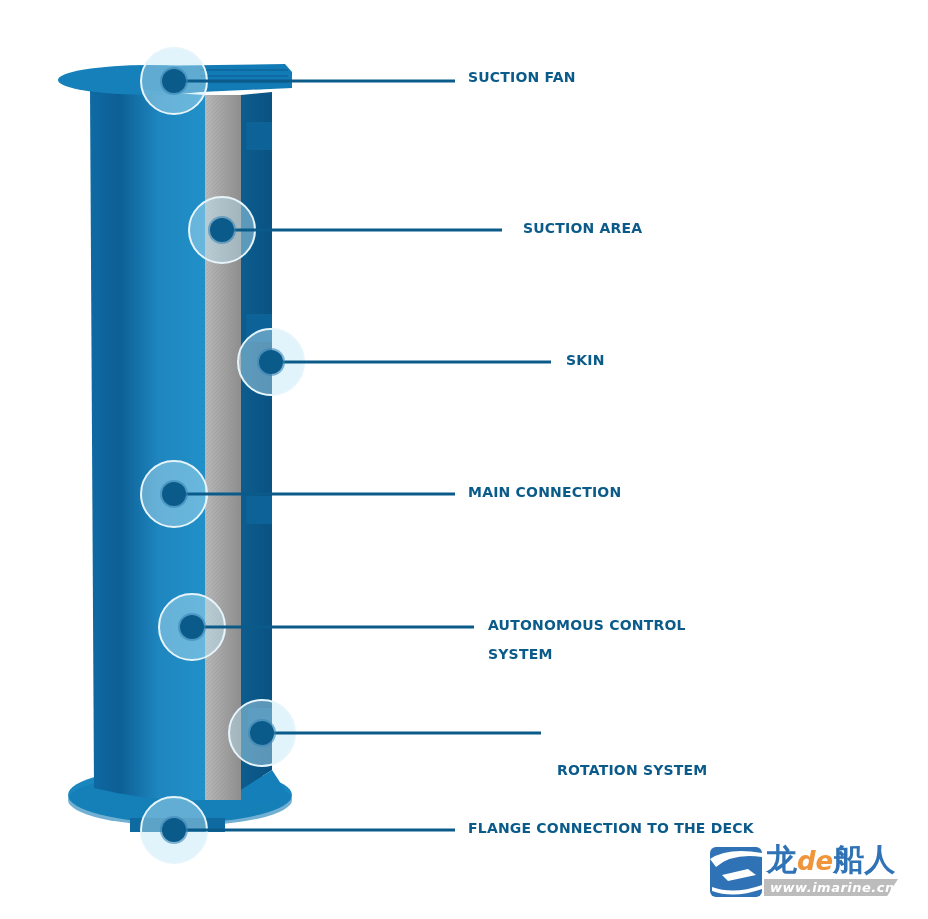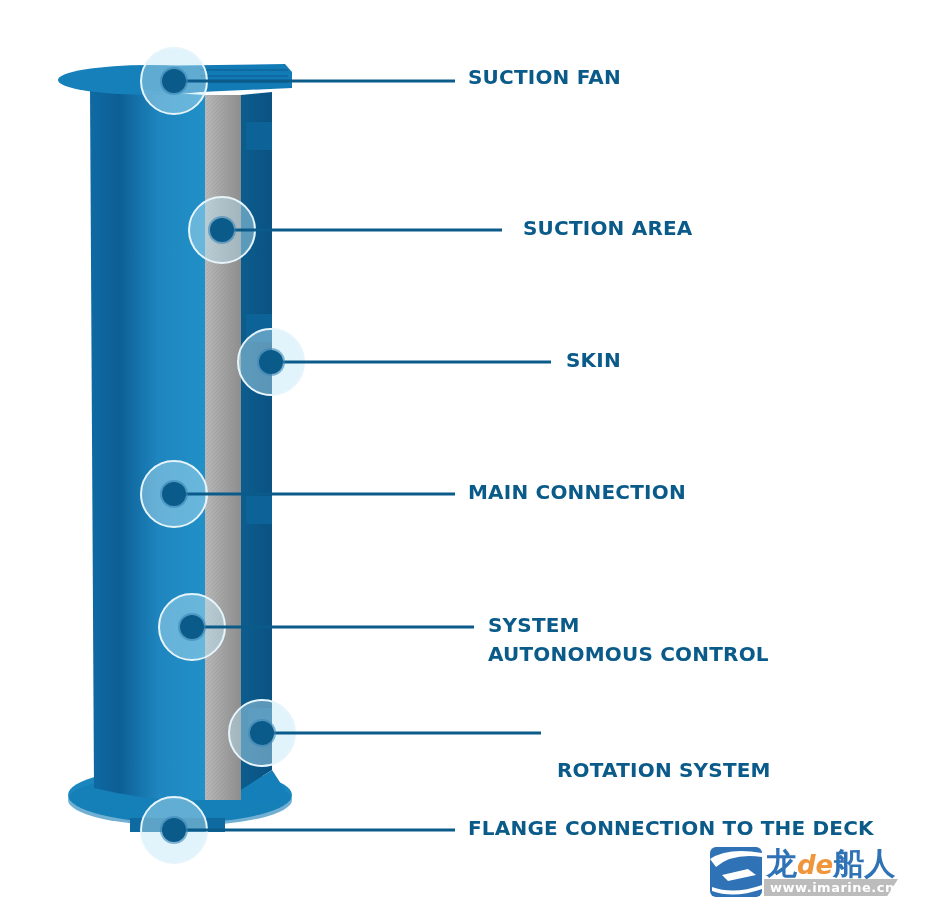--- a/index.html
+++ b/index.html
@@ -3,30 +3,30 @@
   <meta charset="utf-8">
   <style>
     html, body { margin: 0; padding: 0; background: #ffffff; }
     body { width: 928px; height: 919px; position: relative; overflow: hidden; font-family: "Liberation Sans", sans-serif; }
     #diagram { position: absolute; left: 0; top: 0; }
     .label {
       position: absolute;
       color: #0b5b8a;
       font-family: "DejaVu Sans", sans-serif;
       font-weight: bold;
-      font-size: 20px;
+      font-size: 14px;
       line-height: 29px;
       letter-spacing: 0.2px;
       white-space: nowrap;
     }
     .watermark { position: absolute; left: 708px; top: 843px; width: 200px; height: 56px; }
-    .wm-text-cn { position: absolute; left: 58px; top: 0px; font-size: 31px; font-weight: bold; color: #2f72b5; font-family: "DejaVu Sans", sans-serif; line-height: 40px; }
+    .wm-text-cn { position: absolute; left: 58px; top: 0px; font-size: 31px; font-weight: bold; color: #2f72b5; font-family: "DejaVu Sans", sans-serif; line-height: 32px; }
     .wm-de { color: #f0953a; font-style: italic; font-size: 26px; }
     .wm-url-bar { position: absolute; left: 56px; top: 36px; width: 134px; height: 17px; background: #bcbcbc; clip-path: polygon(0 0, 100% 0, 92% 100%, 0 100%); }
-    .wm-url { position: absolute; left: 62px; top: 36px; font-size: 13px; line-height: 17px; color: #ffffff; font-weight: bold; font-family: "DejaVu Sans", sans-serif; letter-spacing: 0.5px; }
+    .wm-url { position: absolute; left: 62px; top: 36px; font-size: 13px; line-height: 17px; color: #ffffff; font-style: italic; font-weight: bold; font-family: "DejaVu Sans", sans-serif; letter-spacing: 0.5px; }
   </style>
 </head>
 <body>
 
 <svg id="diagram" width="928" height="919" viewBox="0 0 928 919">
   <defs>
     <linearGradient id="bodyGrad" x1="0" x2="1" y1="0" y2="0">
       <stop offset="0" stop-color="#0f6aa3"></stop>
       <stop offset="0.25" stop-color="#0c5f95"></stop>
       <stop offset="0.6" stop-color="#1f86bf"></stop>
@@ -109,22 +109,22 @@
 <div class="label" style="left:517px; top:214px;margin-left:6px;">
   <div>SUCTION AREA</div>
 </div>
 <div class="label" style="left:566px; top:346px;">
   <div>SKIN</div>
 </div>
 <div class="label" style="left:468px; top:478px;">
   <div>MAIN CONNECTION</div>
 </div>
 <div class="label" style="left:488px; top:611px;">
+  <div>AUTONOMOUS CONTROL</div>
   <div>SYSTEM</div>
-  <div>AUTONOMOUS CONTROL</div>
 </div>
 <div class="label" style="left:557px; top:716px;margin-top:40px;">
   <div>ROTATION SYSTEM</div>
 </div>
 <div class="label" style="left:468px; top:814px;">
   <div>FLANGE CONNECTION TO THE DECK</div>
 </div>
 
 <div class="watermark">
   <svg width="56" height="54" viewBox="0 0 56 54" style="position:absolute;left:0;top:2px;">

